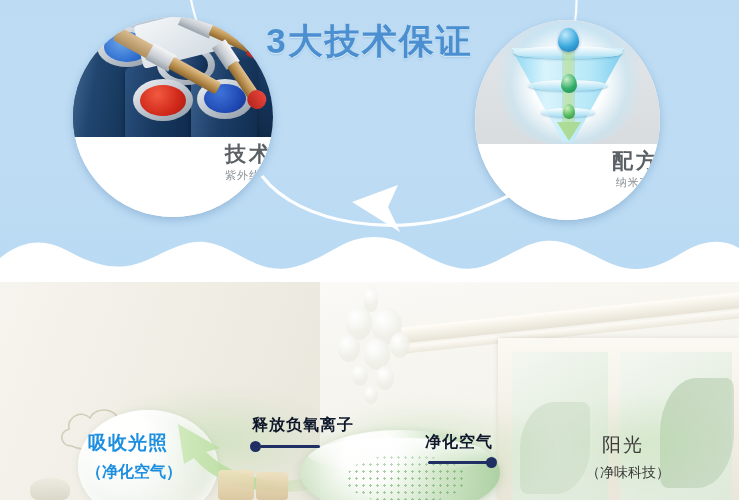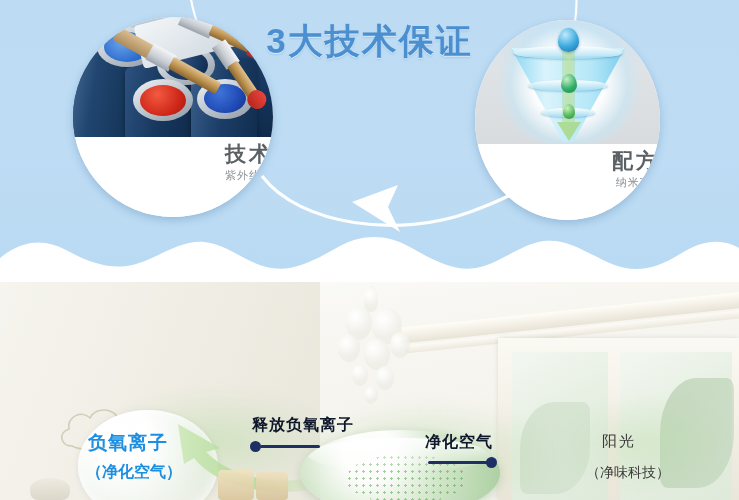--- a/index.html
+++ b/index.html
@@ -293,27 +293,27 @@
 
     <div style="position:absolute;left:218px;top:188px;width:36px;height:30px;border-radius:4px;
                 background:linear-gradient(180deg,#f0e2c0,#d9c59a);opacity:.9;"></div>
     <div style="position:absolute;left:256px;top:190px;width:32px;height:28px;border-radius:4px;
                 background:linear-gradient(180deg,#efe0bd,#d6c096);opacity:.85;"></div>
     <div style="position:absolute;left:30px;top:196px;width:40px;height:22px;border-radius:50% 50% 8px 8px;
                 background:linear-gradient(180deg,#eceade,#d5d2c2);opacity:.8;"></div>
   </div>
 
 
-  <div class="lbl lbl-blue" style="left:88px;top:430px;font-size:19px;letter-spacing:1px;">负氧离子</div>
+  <div class="lbl lbl-blue" style="left:88px;top:430px;font-size:19px;letter-spacing:1px;">吸收光照</div>
   <div class="lbl lbl-blue" style="left:86px;top:462px;font-size:16px;letter-spacing:0px;">（净化空气）</div>
 
   <div class="lbl lbl-navy" style="left:252px;top:415px;font-size:16px;letter-spacing:1px;">释放负氧离子</div>
   <div class="pointer-dot" style="left:250px;top:441px;"></div>
   <div class="pointer-line" style="left:260px;top:445px;width:60px;"></div>
 
   <div class="lbl lbl-navy" style="left:425px;top:432px;font-size:16px;letter-spacing:1px;">净化空气</div>
   <div class="pointer-line" style="left:428px;top:461px;width:60px;"></div>
   <div class="pointer-dot" style="left:486px;top:457px;"></div>
 
-  <div class="lbl lbl-dark" style="left:602px;top:432px;font-size:15px;letter-spacing:2px;text-align:center;">阳光</div>
+  <div class="lbl lbl-dark" style="left:602px;top:432px;font-size:19px;letter-spacing:2px;text-align:center;">阳光</div>
   <div class="lbl lbl-dark" style="left:586px;top:464px;font-size:14px;">（净味科技）</div>
 
 </div>
 
 </body></html>

